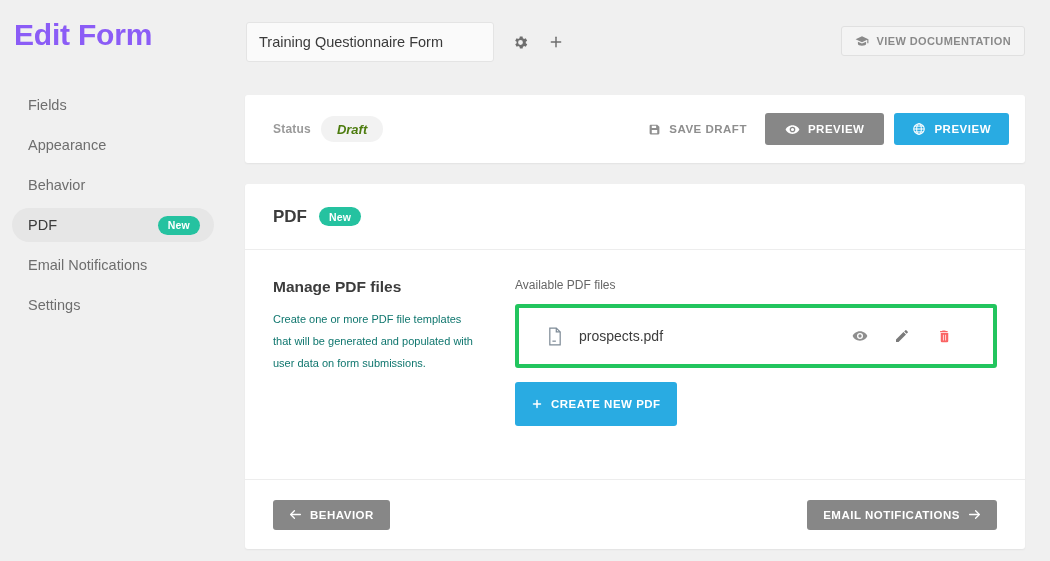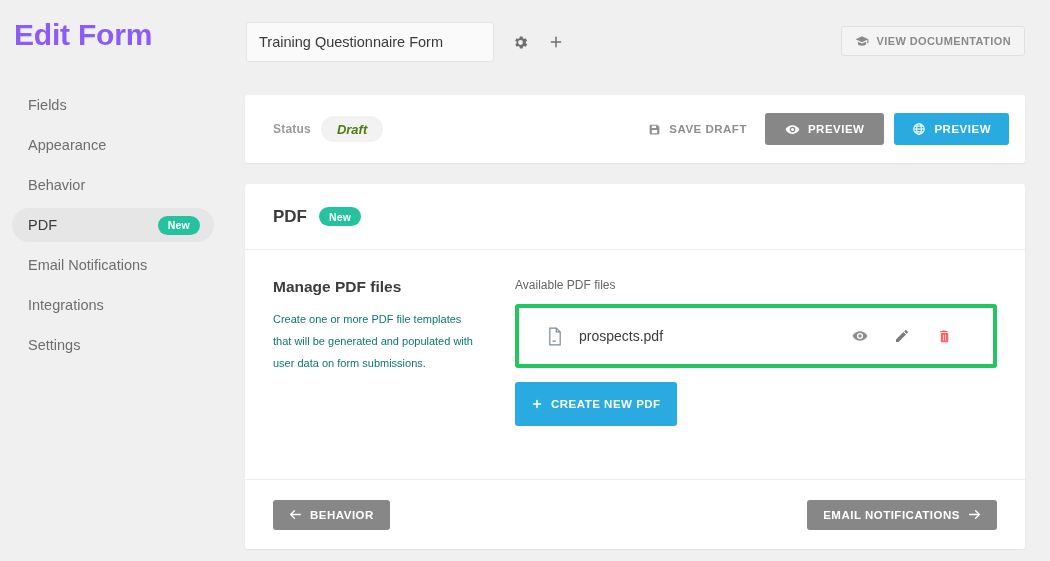--- a/index.html
+++ b/index.html
@@ -211,23 +211,20 @@
     </div>
     <div class="side-item">
       <span class="lbl">Behavior</span>
     </div>
     <div class="side-item active">
       <span class="lbl">PDF</span>
       <span class="badge-new">New</span>
     </div>
     <div class="side-item">
       <span class="lbl">Email Notifications</span>
-    </div>
-    <div class="side-item">
-      <span class="lbl">Integrations</span>
     </div>
     <div class="side-item">
       <span class="lbl">Settings</span>
     </div>
   </div>
 
   <div class="card status-card">
     <div class="status-row">
       <span class="status-label">Status</span>
       <span class="status-pill">Draft</span>

